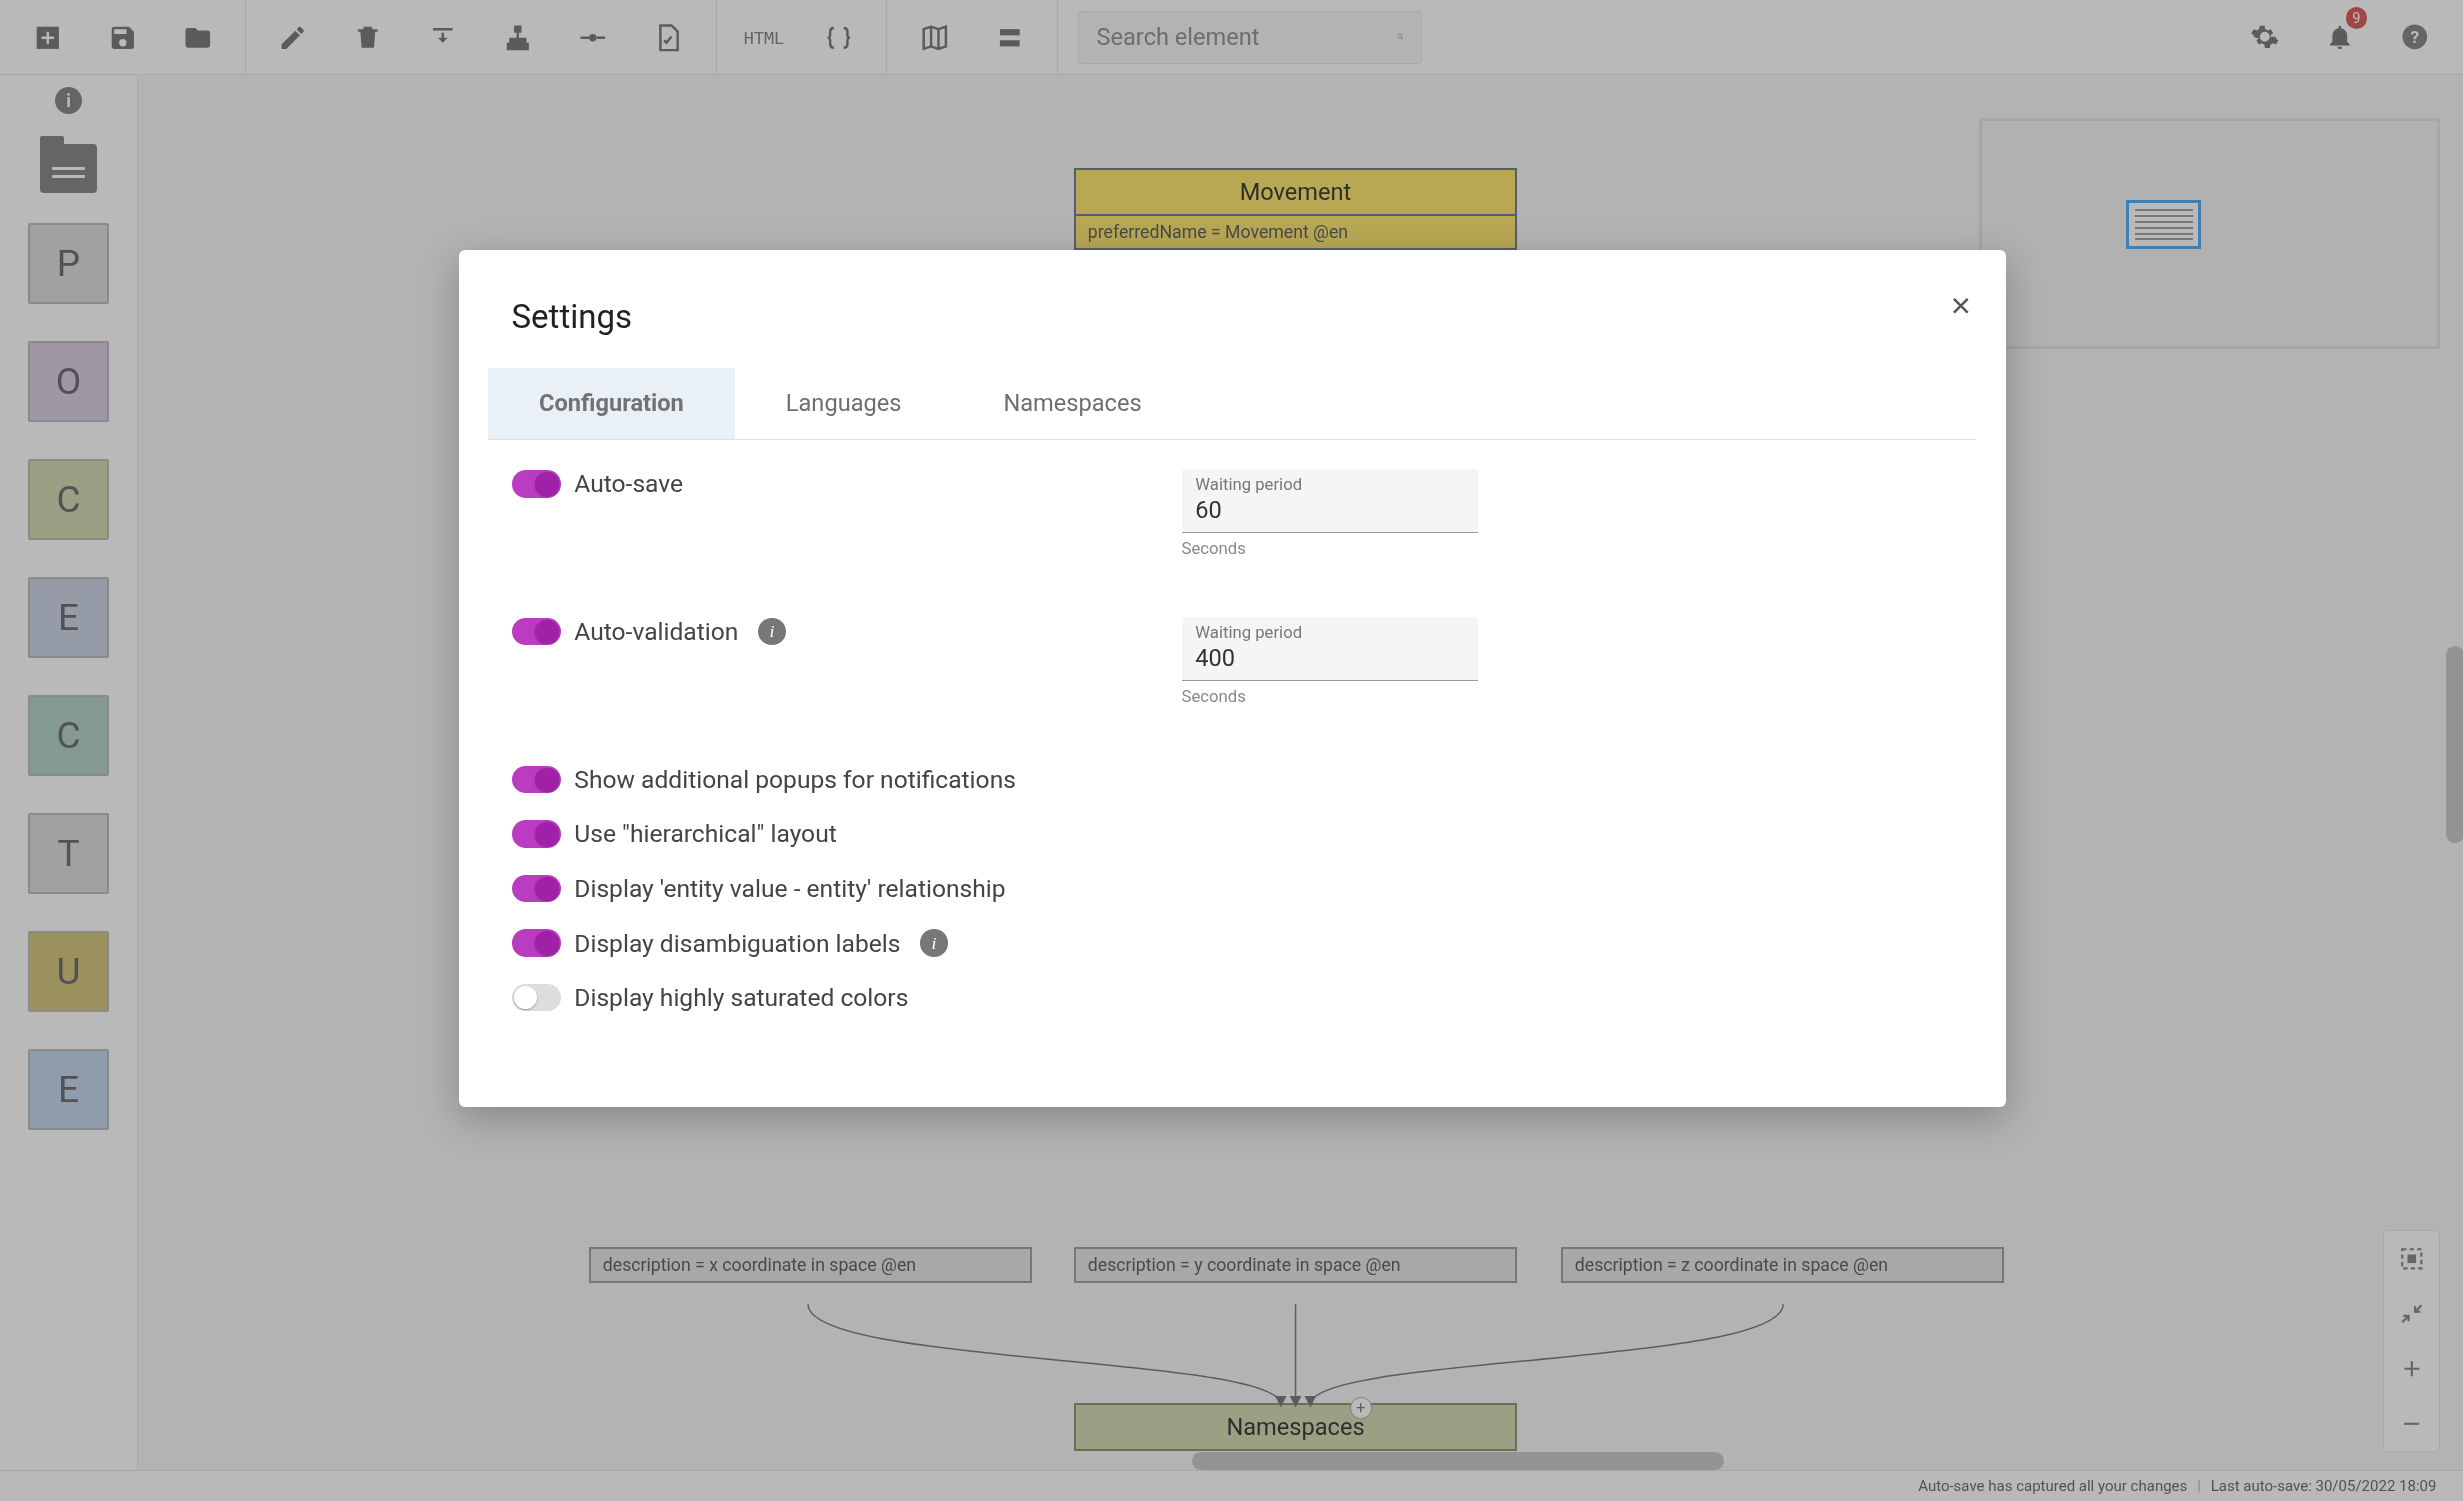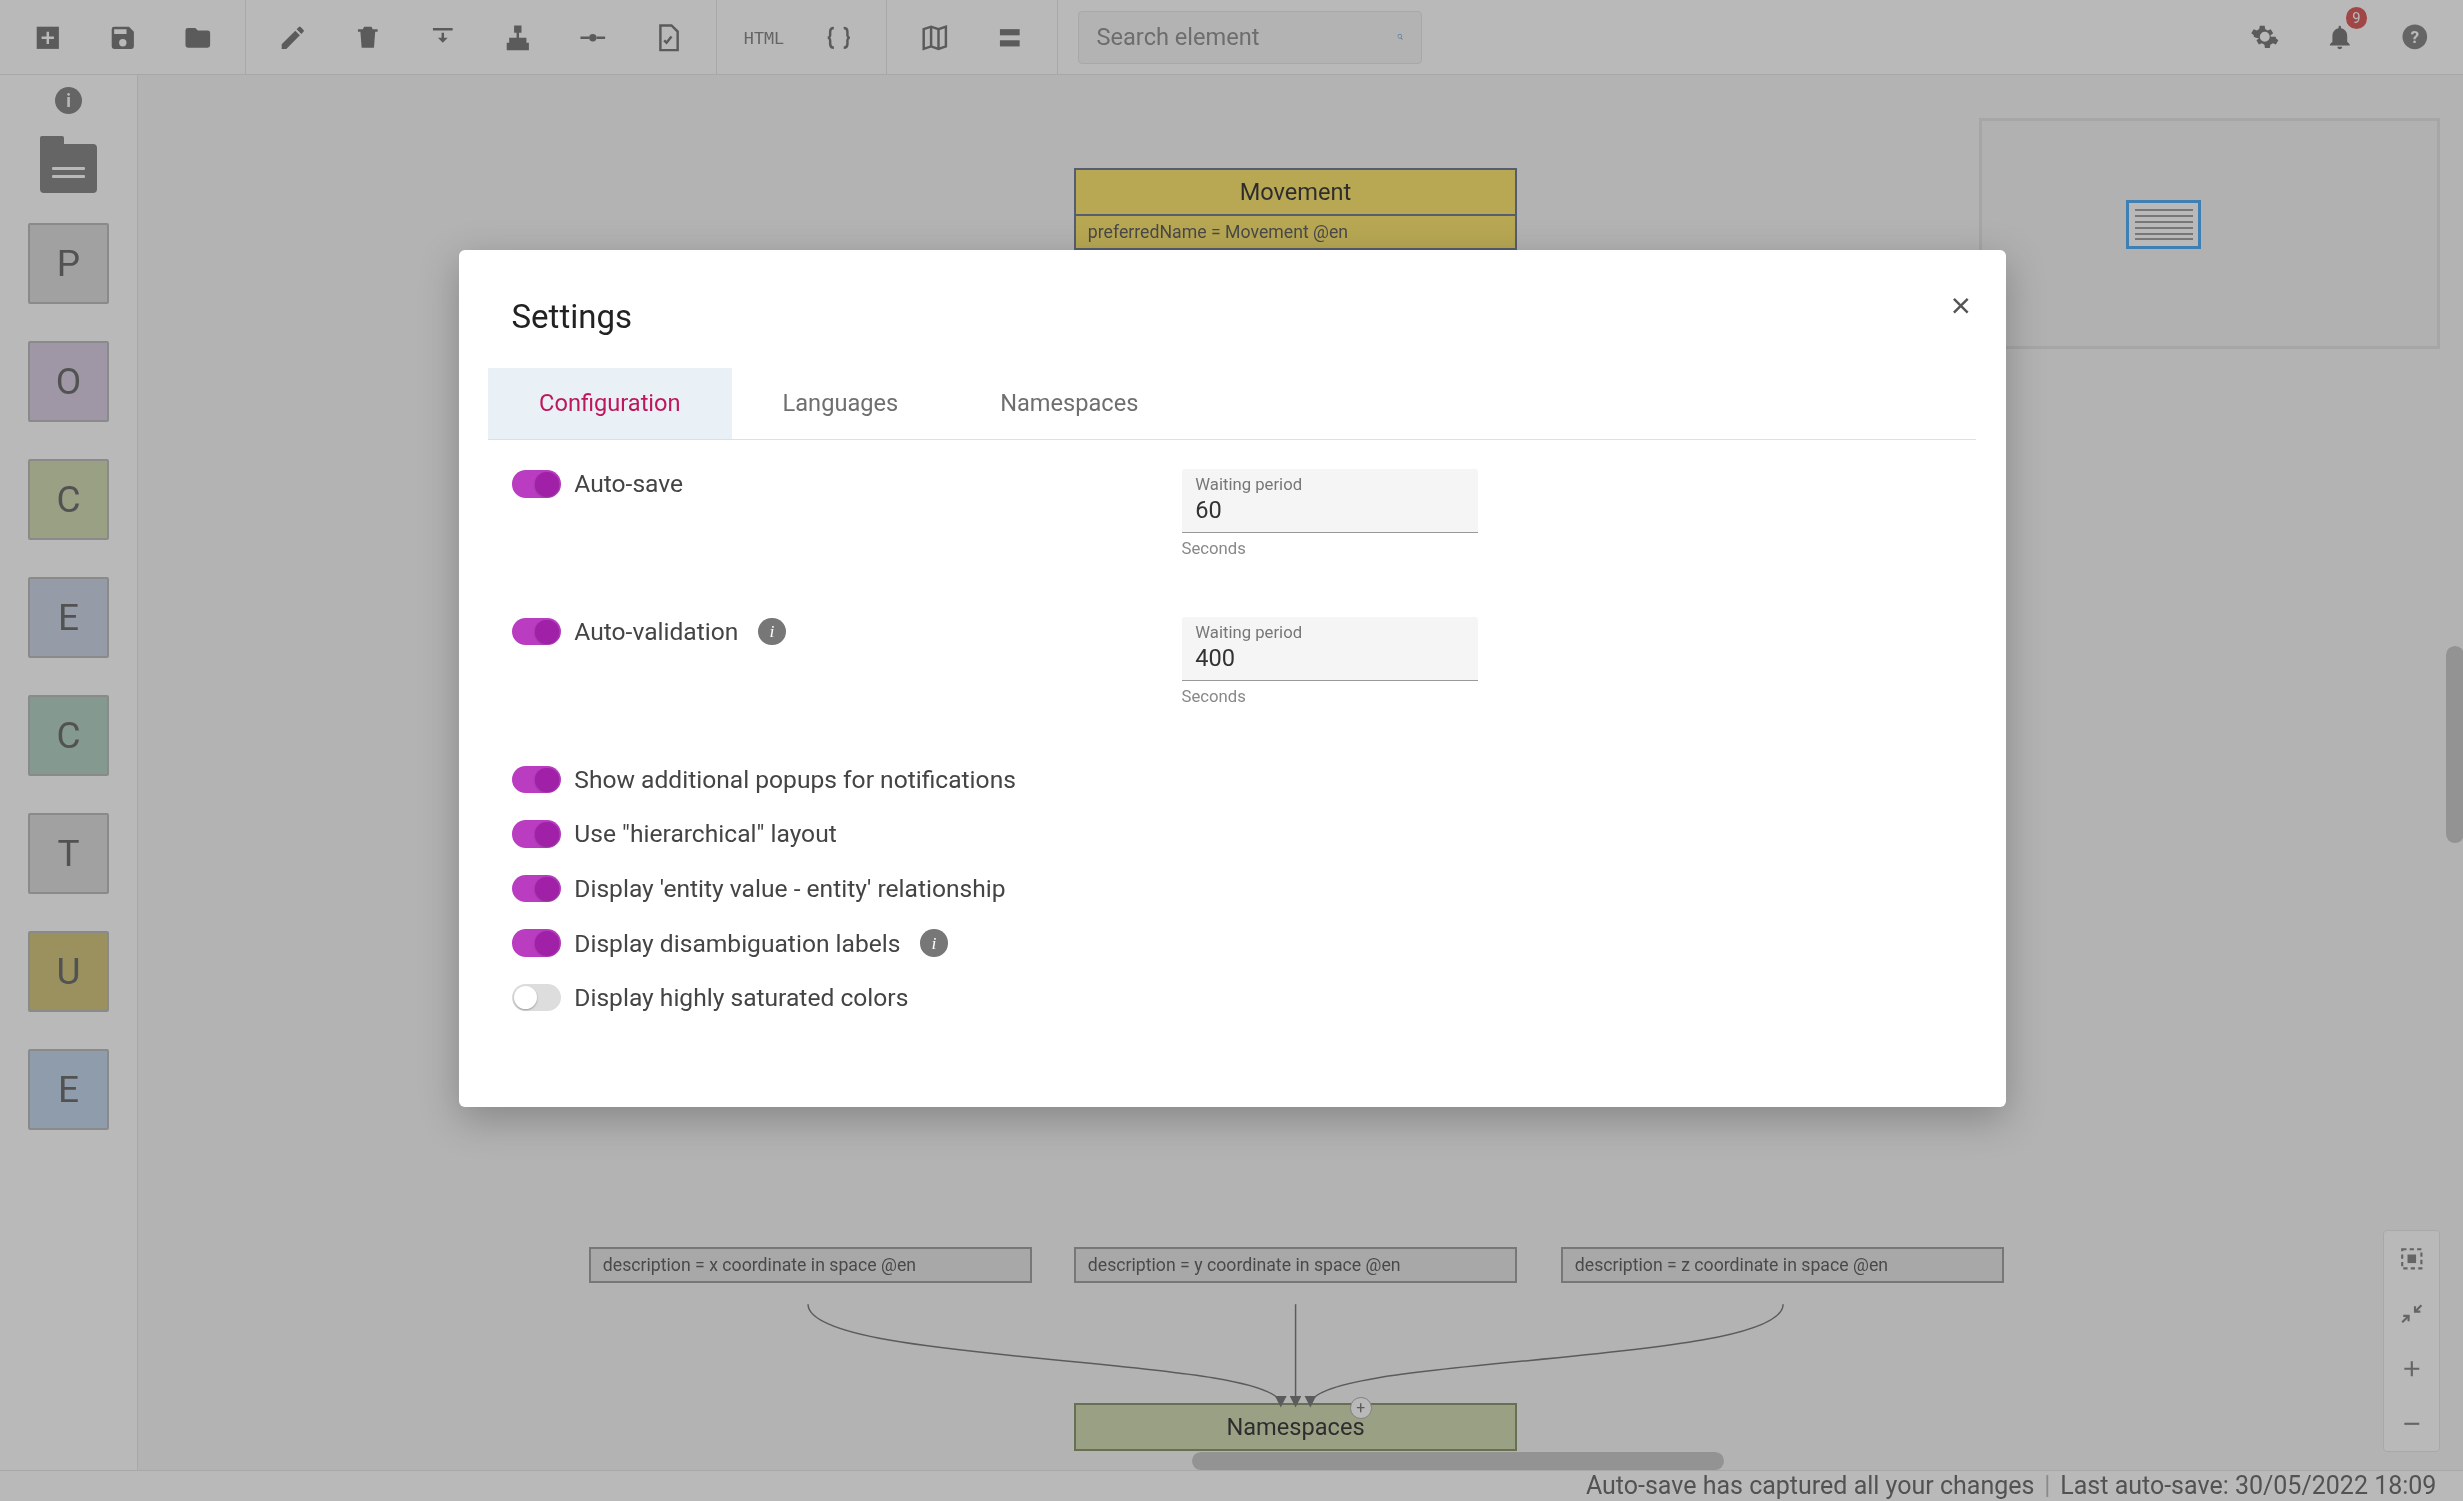--- a/index.html
+++ b/index.html
@@ -46,31 +46,31 @@
   .minimap-cursor { position:absolute; top: 79px; left: 144px; width: 75px; height: 49px; border: 3.9px solid #2296f3; background:#fff; }
   .minimap-cursor::after { content:""; position:absolute; inset:5.9px; background: repeating-linear-gradient(#888, #888 2px, transparent 2px, transparent 5.9px); }
   .zoom-panel { position:absolute; right: 23.6px; bottom: 17.7px; width: 57px; background:#fff; border:1px solid #e0e0e0; border-radius:3.9px; display:flex; flex-direction:column; }
   .zoom-btn { height: 55px; display:flex; align-items:center; justify-content:center; border:none; background:transparent; cursor:pointer; color:#666; }
   .zoom-btn svg { width: 25.6px; height: 25.6px; fill:#666; }
   .hscroll { position:absolute; left: 1054px; bottom: 0; height: 17.7px; width: 532px; background:#bbb; border-radius: 8.9px; }
   .vscroll { position:absolute; right: 0; top: 571px; width: 17.7px; height: 197px; background:#bbb; border-radius:8.9px; }
   .plus-node { position:absolute; width:21.7px; height:21.7px; background:#fff; border:1px solid #999; border-radius:50%; display:flex; align-items:center; justify-content:center; font-size:15.8px; color:#555; }
 
   
-  .statusbar { position:absolute; left:0; right:0; bottom:0; height: 31.5px; background:#fff; border-top:1px solid #e0e0e0; display:flex; align-items:center; justify-content:flex-end; padding: 0 27.6px; font-size: 25px; color:#444; }
+  .statusbar { position:absolute; left:0; right:0; bottom:0; height: 31.5px; background:#fff; border-top:1px solid #e0e0e0; display:flex; align-items:center; justify-content:flex-end; padding: 0 27.6px; font-size: 15px; color:#444; }
   .statusbar .divider { margin: 0 9.9px; color:#aaa; }
 
   
   .overlay { position:absolute; inset:0; background:rgba(100,100,100,0.45); display:flex; align-items:flex-start; justify-content:center; padding-top: 250px; }
   .modal { width: 1547px; background:#fff; border-radius: 5.9px; box-shadow: 0 11.8px 39px rgba(0,0,0,.25); position:relative; padding-bottom: 59px; }
   .modal-close { position:absolute; top: 39px; right: 33px; background:none; border:none; font-size: 31.5px; color:#555; cursor:pointer; }
   .modal-title { font-size: 33px; padding: 47px 0 0 53px; color:#222; font-weight:400; }
   .modal-tabs { display:flex; border-bottom:1px solid #e0e0e0; margin: 31.5px 29.6px 0 29.6px; }
   .modal-tab { background:none; border:none; padding: 21.7px 51px; font-size: 23.6px; color:#6f6f6f; cursor:pointer; }
-  .modal-tab.active { background:#e9f1f7; color:#be185d; font-weight:400; }
+  .modal-tab.active { background:#e9f1f7; color:#737373; font-weight:700; }
   .modal-body { padding: 29.6px 53px 9.9px 53px; }
   .row { display:flex; align-items:flex-start; margin-bottom: 25.6px; }
   .toggle-col { width: 670px; display:flex; align-items:center; gap: 13.8px; }
   .toggle { width:49px; height:27.6px; border-radius:13.8px; position:relative; background:#ccc; }
   .toggle.on { background:#b93cc1; }
   .toggle::after { content:""; position:absolute; top:2px; left:2px; width:23.6px; height:23.6px; background:#fff; border-radius:50%; box-shadow:0 1px 2px rgba(0,0,0,.3); }
   .toggle.on::after { left: auto; right: 2px; background:#a020a8; }
   .toggle.off::after { background:#fff; }
   .toggle-label { font-size: 24.6px; color:#444; }
   .info-dot { width:27.6px; height:27.6px; border-radius:50%; background:#777; color:#fff; display:inline-flex; align-items:center; justify-content:center; font-size:17.7px; margin-left:5.9px; font-style: italic; font-family: serif;}

